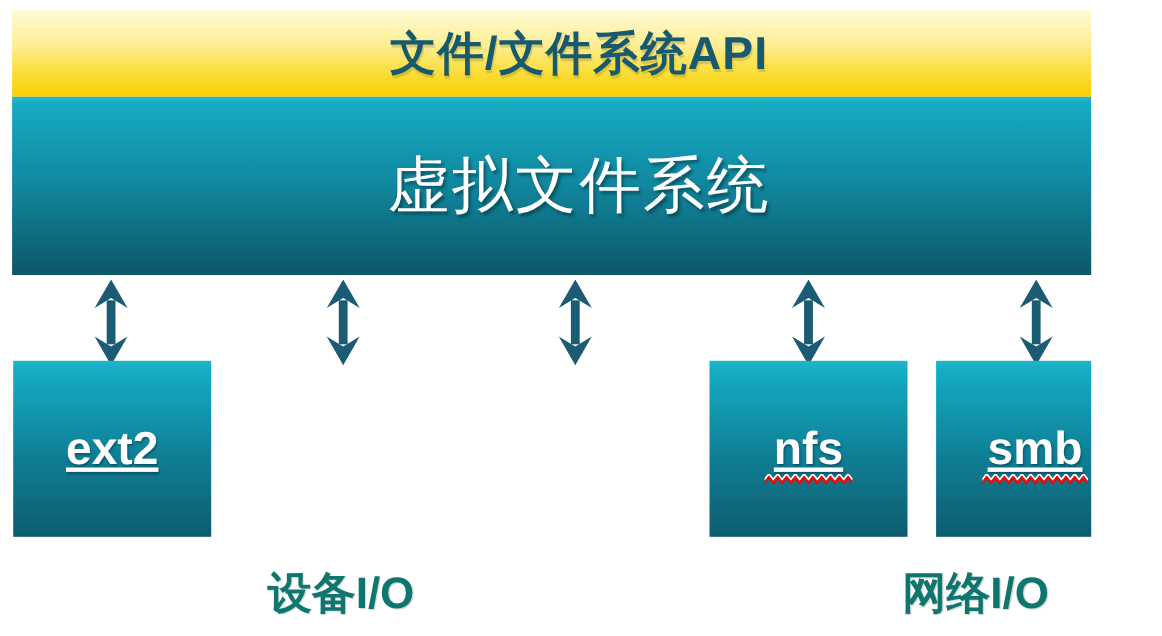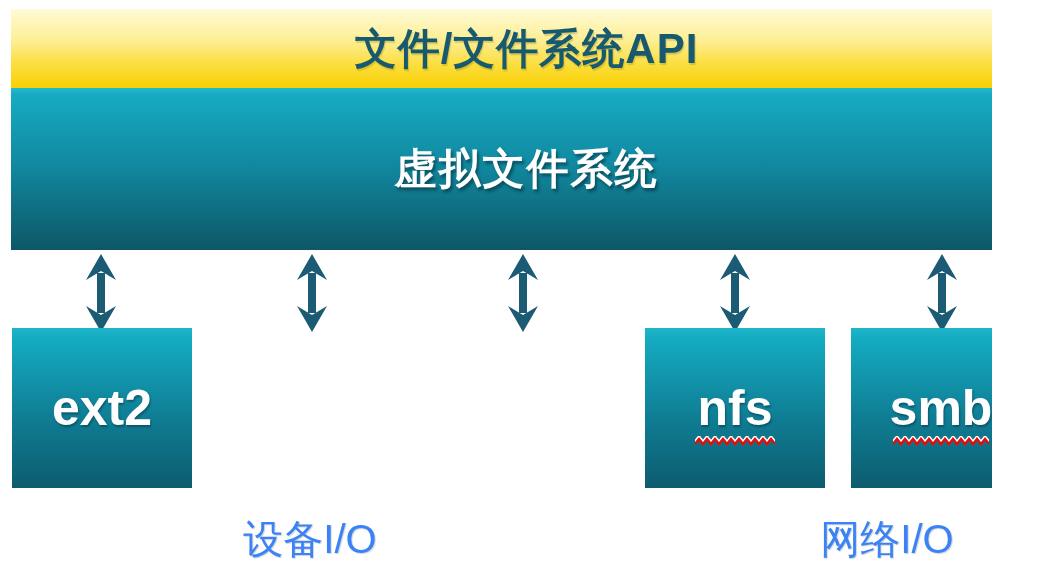--- a/index.html
+++ b/index.html
@@ -41,22 +41,22 @@
     top: 88px;
     width: 1031px;
     height: 162px;
     background: linear-gradient(180deg, #27B8CD 0%, #16ABC2 4%, #118BA3 45%, #0D5767 100%);
     display: flex;
     align-items: center;
     justify-content: center;
   }
   .vfs-label {
     color: #ffffff;
-    font-size: 42px;
-    font-weight: bold;
+    font-size: 56px;
+    font-weight: normal;
     letter-spacing: 2px;
     text-shadow: 2px 3px 3px rgba(5, 40, 50, 0.55);
   }
   
   .arrow {
     position: absolute;
     top: 254px;
     width: 34px;
     height: 78px;
   }
@@ -68,40 +68,41 @@
     width: 180px;
     height: 160px;
     background: linear-gradient(180deg, #1FB4C9 0%, #14ACC2 6%, #0F7E95 55%, #0D5C6E 100%);
     display: flex;
     align-items: center;
     justify-content: center;
   }
   .fs-label {
     position: relative;
     color: #ffffff;
-    font-size: 50px;
+    font-size: 42px;
     font-weight: bold;
     text-shadow: 1px 2px 2px rgba(5, 40, 50, 0.45);
     white-space: nowrap;
+    text-decoration: underline;
   }
   .squiggle {
     position: absolute;
     left: 50%;
     bottom: -11px;
     transform: translateX(-50%);
     display: block;
   }
   
   .io-label {
     position: absolute;
     top: 512px;
     transform: translateX(-50%);
-    color: #3b82f6;
+    color: #0f766e;
     font-size: 40px;
-    font-weight: normal;
+    font-weight: bold;
     white-space: nowrap;
     text-shadow: 1px 1px 1px rgba(0, 40, 50, 0.2);
   }
 </style>
 </head>
 <body>
 
 <div class="canvas">
 
   <div class="banner">

